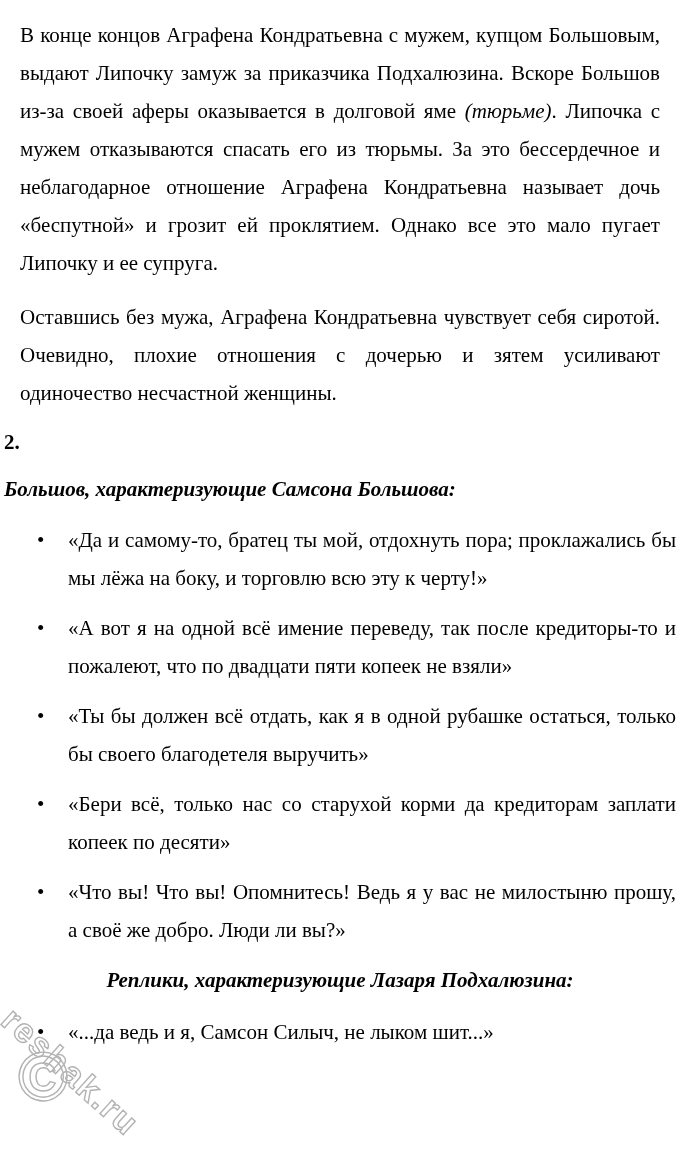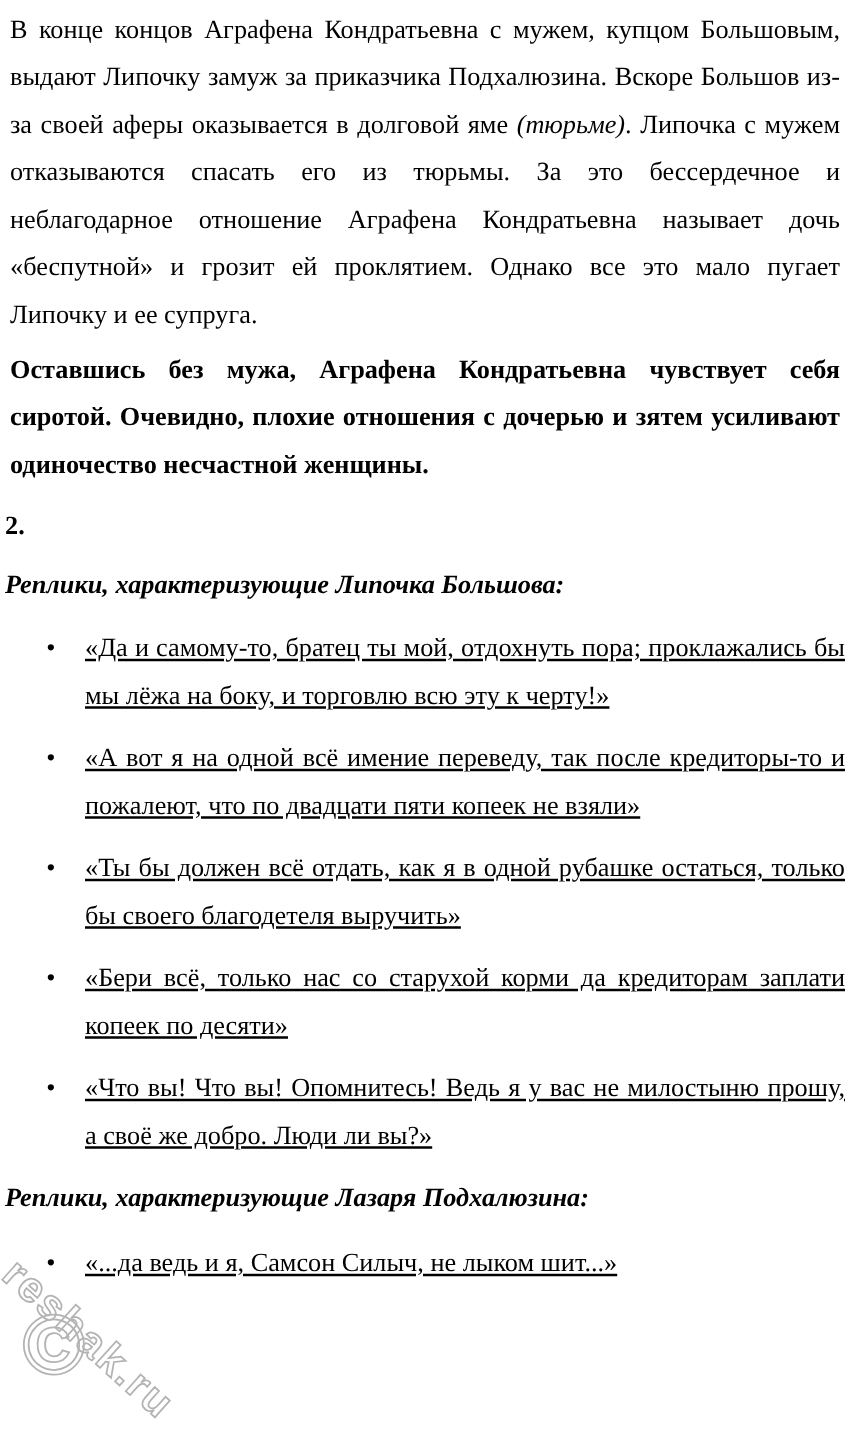--- a/index.html
+++ b/index.html
@@ -15,46 +15,45 @@
     font-family: "Liberation Serif", serif;
     font-size: 21px;
     color: #000000;
   }
   .content {
     position: relative;
     z-index: 1;
     padding: 0 4px;
   }
   .body-para {
-    margin: 4px;
+    margin: 16px;
     text-align: justify;
     line-height: 38px;
   }
   .para1 { margin-bottom: 6px; }
-  .para2 { margin-bottom: 11px; font-weight: bold; }
+  .para2 { margin-bottom: 11px; }
   .inline-italic { font-style: italic; }
   .section-number {
     margin: 0 0 9px 0;
     font-weight: bold;
     line-height: 38px;
     text-align: left;
   }
   .quote-heading {
     margin: 0 0 13px 0;
     font-weight: bold;
     font-style: italic;
     line-height: 38px;
     text-align: left;
   }
-  .quote-heading.second { margin-bottom: 14px; }
+  .quote-heading.second { margin-bottom: 14px; text-align: center; }
   ul.quote-list {
     list-style: none;
     margin: 0;
     padding: 0 0 0 64px;
-    text-decoration: underline;
   }
   li.quote-item {
     position: relative;
     text-align: justify;
     line-height: 38px;
     margin: 0 0 12px 0;
   }
   li.quote-item::before {
     content: "\2022";
     position: absolute;
@@ -95,21 +94,21 @@
 <div class="watermark watermark-text">reshak.ru</div>
 
 <div class="content">
 
   <p class="body-para para1"><span>В конце концов Аграфена Кондратьевна с мужем, купцом Большовым, выдают Липочку замуж за приказчика Подхалюзина. Вскоре Большов из-за своей аферы оказывается в долговой яме </span><span class="inline-italic">(тюрьме)</span><span>. Липочка с мужем отказываются спасать его из тюрьмы. За это бессердечное и неблагодарное отношение Аграфена Кондратьевна называет дочь «беспутной» и грозит ей проклятием. Однако все это мало пугает Липочку и ее супруга.</span></p>
 
   <p class="body-para para2">Оставшись без мужа, Аграфена Кондратьевна чувствует себя сиротой. Очевидно, плохие отношения с дочерью и зятем усиливают одиночество несчастной женщины.</p>
 
   <p class="section-number">2.</p>
 
-  <p class="quote-heading">Реплики, характеризующие Липочка Большова:</p>
+  <p class="quote-heading">Большов, характеризующие Самсона Большова:</p>
 
   <ul class="quote-list">
     <li class="quote-item">«Да и самому-то, братец ты мой, отдохнуть пора; проклажались бы мы лёжа на боку, и торговлю всю эту к черту!»</li>
     <li class="quote-item">«А вот я на одной всё имение переведу, так после кредиторы-то и пожалеют, что по двадцати пяти копеек не взяли»</li>
     <li class="quote-item">«Ты бы должен всё отдать, как я в одной рубашке остаться, только бы своего благодетеля выручить»</li>
     <li class="quote-item">«Бери всё, только нас со старухой корми да кредиторам заплати копеек по десяти»</li>
     <li class="quote-item">«Что вы! Что вы! Опомнитесь! Ведь я у вас не милостыню прошу, а своё же добро. Люди ли вы?»</li>
   </ul>
 
   <p class="quote-heading second">Реплики, характеризующие Лазаря Подхалюзина:</p>

